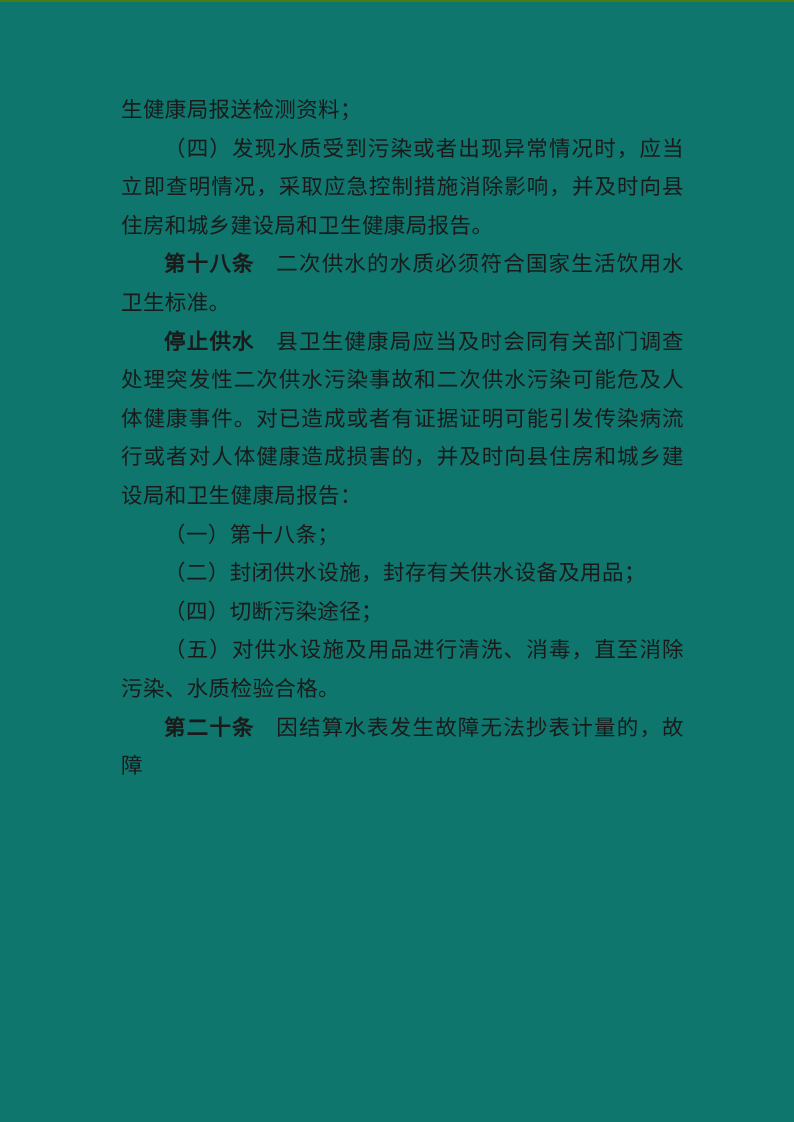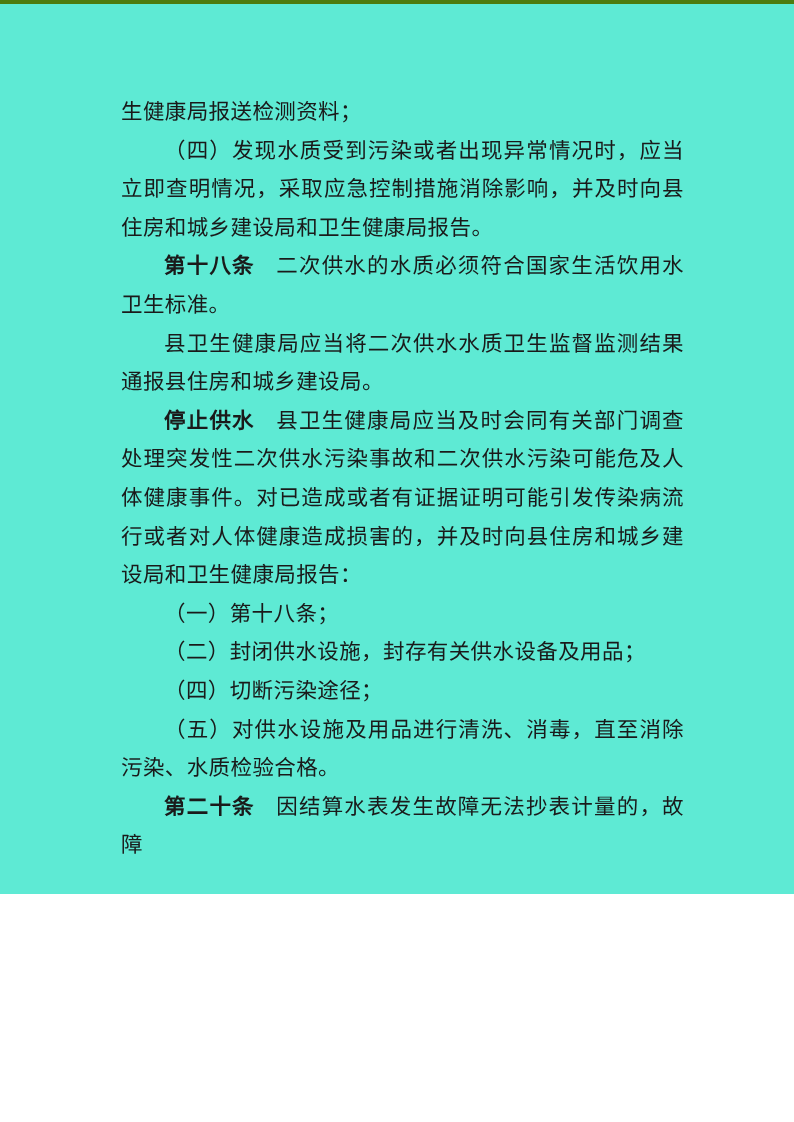--- a/index.html
+++ b/index.html
@@ -3,24 +3,24 @@
 <meta charset="utf-8">
 <style>
   html, body {
     margin: 0;
     padding: 0;
     background: #ffffff;
   }
   .page {
     position: relative;
     width: 794px;
-    height: 894px;
+    height: 1122px;
     margin: 0 auto;
-    background: #5eead4;
-    border-top: 4px solid #4d7c0f;
+    background: #0f766e;
+    border-top: 2px solid #4d7c0f;
     box-sizing: border-box;
     overflow: hidden;
   }
   .content {
     box-sizing: border-box;
     padding: 89px 110px 40px 121px;
     font-family: "Liberation Serif", "DejaVu Serif", serif;
     font-size: 21.5px;
     line-height: 38.6px;
     color: #1a1a1a;
@@ -47,21 +47,20 @@
 <div class="page">
   <div class="content">
 
     <p class="para"><span>生健康局报送检测资料；</span></p>
 
     <p class="para indent"><span>（四）发现水质受到污染或者出现异常情况时，应当立即查明情况，采取应急控制措施消除影响，并及时向县住房和城乡建设局和卫生健康局报告。</span></p>
 
     <p class="para indent"><b class="lead">第十八条</b><span>二次供水的水质必须符合国家生活饮用水卫生标准。</span></p>
 
 
-    <p class="para indent"><span>县卫生健康局应当将二次供水水质卫生监督监测结果通报县住房和城乡建设局。</span></p>
 
     <p class="para indent"><b class="lead">停止供水</b><span>县卫生健康局应当及时会同有关部门调查处理突发性二次供水污染事故和二次供水污染可能危及人体健康事件。对已造成或者有证据证明可能引发传染病流行或者对人体健康造成损害的，并及时向县住房和城乡建设局和卫生健康局报告：</span></p>
 
     <p class="para indent"><span>（一）第十八条；</span></p>
 
     <p class="para indent"><span>（二）封闭供水设施，封存有关供水设备及用品；</span></p>
 
 
     <p class="para indent"><span>（四）切断污染途径；</span></p>
 

